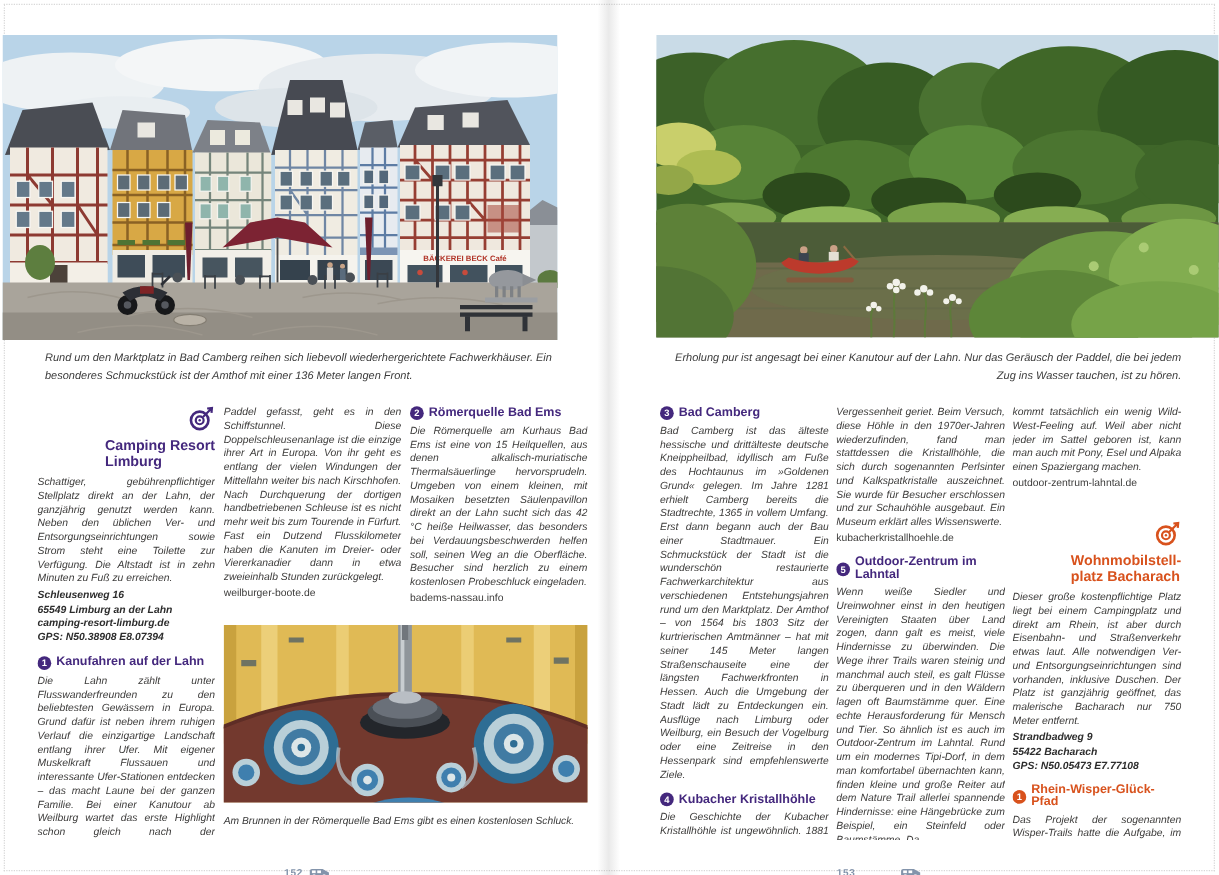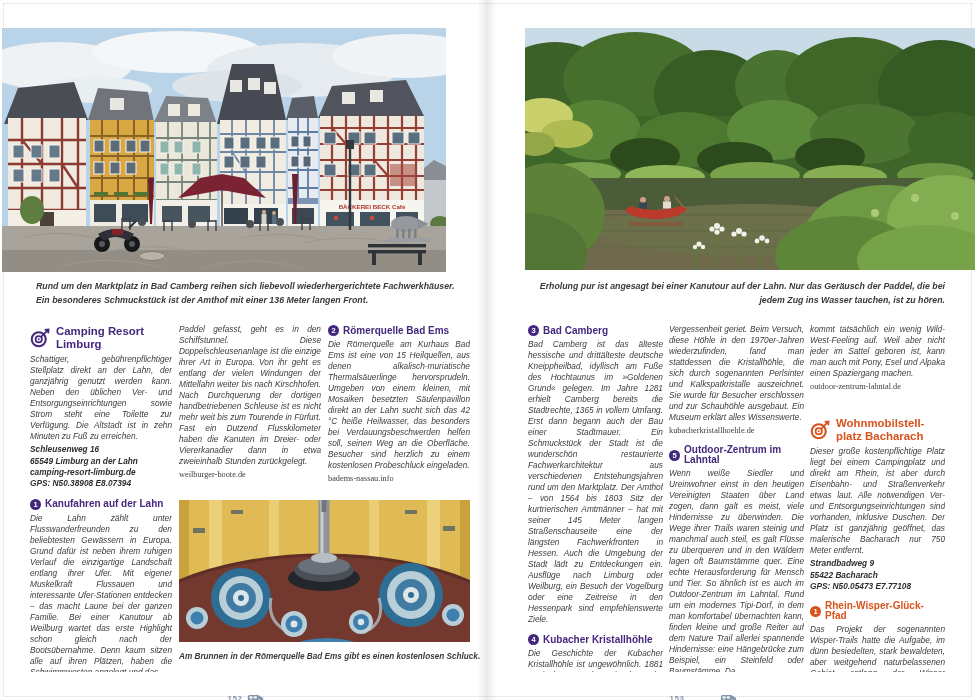--- a/index.html
+++ b/index.html
@@ -8,34 +8,34 @@
     font-family:"Liberation Sans","DejaVu Sans",sans-serif;
     color:#3d3c3b;overflow:hidden;
   }
   .scan-edge{position:absolute;inset:3px;border:1px dotted #d8d8d8;pointer-events:none;}
   .gutter{position:absolute;left:478px;top:0;width:18px;height:700px;
     background:linear-gradient(to right,rgba(0,0,0,0),rgba(90,90,90,.13) 50%,rgba(0,0,0,0));}
   .page{position:absolute;top:0;height:700px;}
   .page-left{left:0;width:487px;}
   .page-right{left:487px;width:488px;}
   .photo{position:absolute;display:block;}
-  .caption{font-style:italic;font-weight:bold;font-size:8.8px;line-height:13.5px;color:#3a3a3a;margin:0;}
+  .caption{font-style:italic;font-weight:normal;font-size:8.8px;line-height:13.5px;color:#3a3a3a;margin:0;}
   .cap-left{position:absolute;left:36px;top:280px;width:422px;text-align:left;}
   .cap-right{position:absolute;left:46px;top:280px;width:412px;text-align:right;}
   .textarea{position:absolute;}
   .ta-left{left:30px;top:324px;width:440px;height:348px;}
   .ta-right{left:41px;top:324px;width:417px;height:348px;}
   .col{position:absolute;top:0;bottom:0;overflow:hidden;}
   .ta-left .col{width:142px;}
   .ta-right .col{width:135px;}
   .body{font-size:8.3px;line-height:11px;text-align:justify;margin:0 0 2px;hyphens:auto;font-style:italic;}
-  .weblink{font-size:8.3px;line-height:11px;margin:0 0 2px;font-family:Liberation Serif, serif;}
+  .weblink{font-size:8.3px;line-height:11px;margin:0 0 2px;}
   .addr{font-size:8.3px;line-height:11.4px;font-weight:bold;font-style:italic;color:#2d2d2d;margin:2px 0 8px;}
   .addr span{display:block;}
-  .entry-head{display:flex;gap:5px;align-items:center;margin:0 0 4px;}
+  .entry-head{display:flex;gap:5px;align-items:flex-end;margin:0 0 4px;flex-direction:column;}
   .entry-head .target-wrap{flex:none;width:21px;height:21px;}
   .entry-title{font-weight:bold;font-size:11.4px;line-height:12.6px;padding-top:1px;}
   .entry-title span{display:block;}
   .purple{color:#44287d;}
   .orange{color:#d8521d;}
   .poi-head{display:flex;align-items:center;gap:4px;margin:9px 0 3px;}
   .poi-head.mt0{margin-top:1px;}
   .num{flex:none;width:11px;height:11px;border-radius:50%;background:#44287d;color:#fff;
     font-size:7.5px;font-weight:bold;display:flex;align-items:center;justify-content:center;}
   .num.orange-bg{background:#d8521d;}

